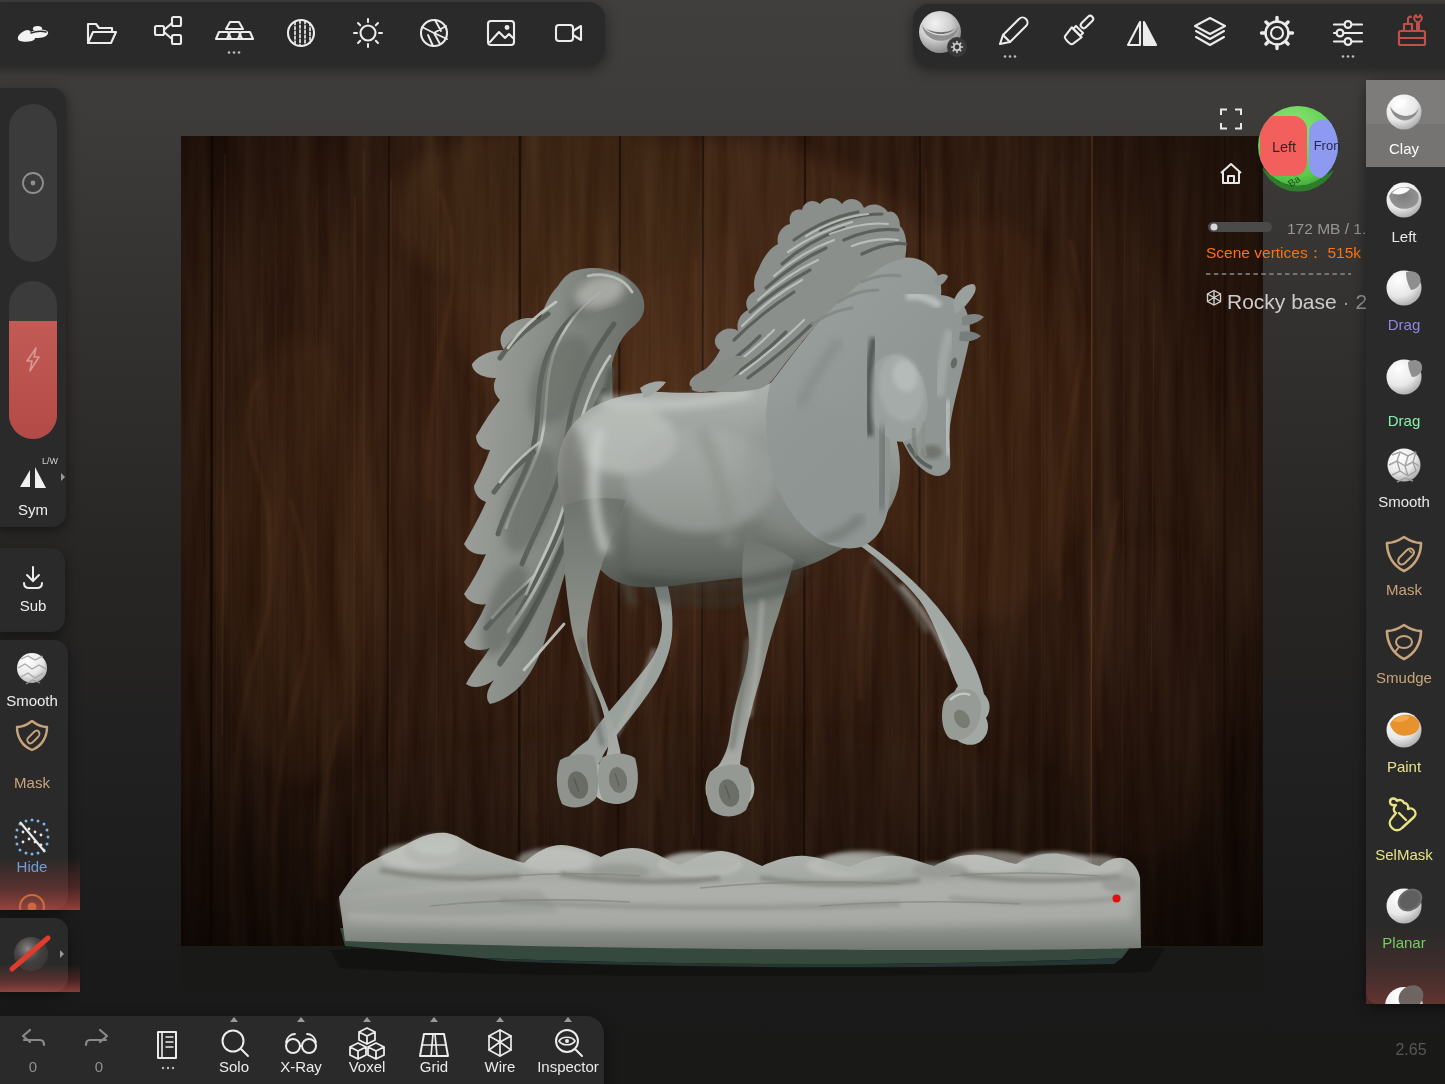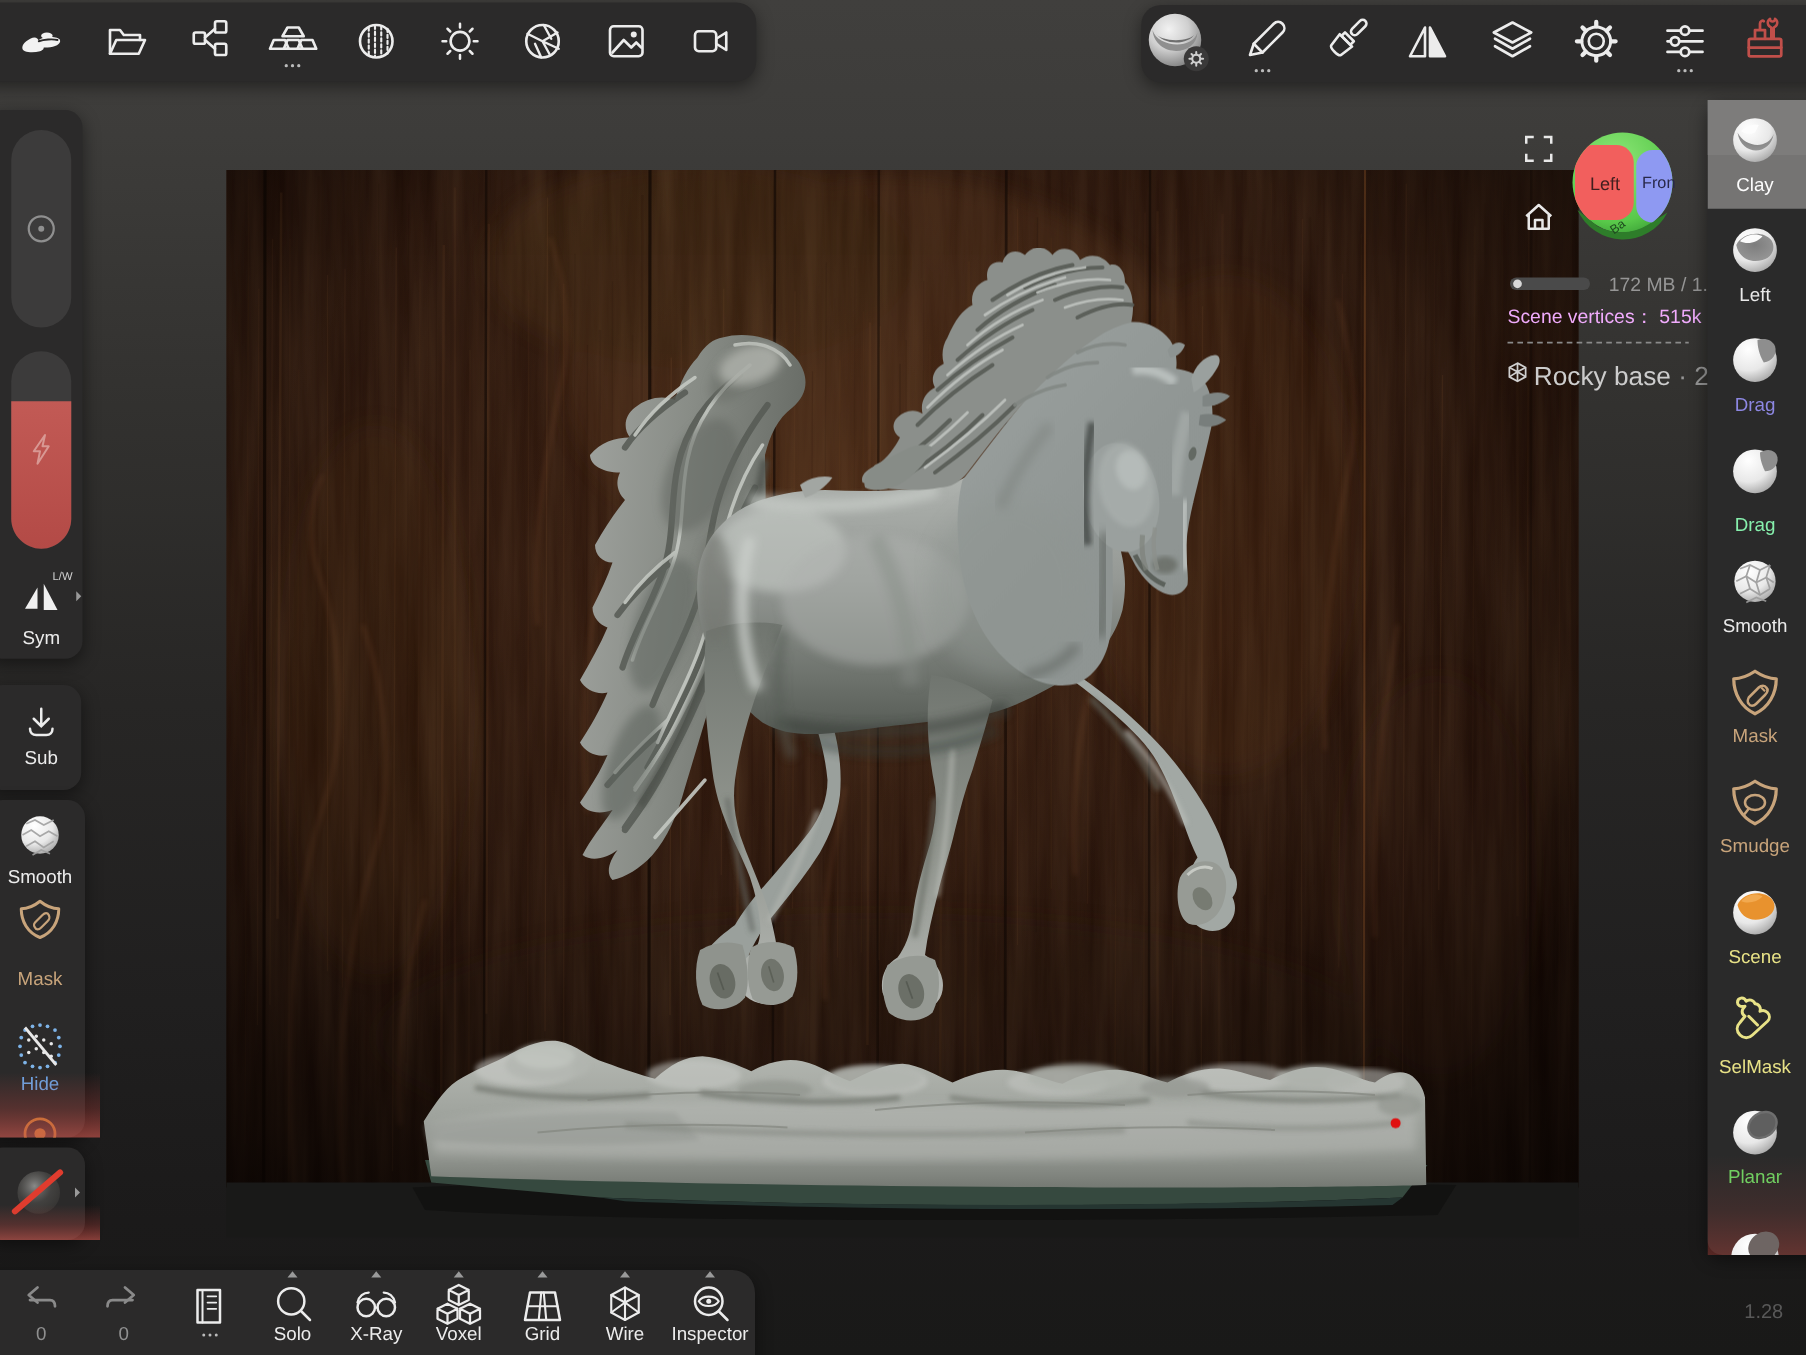--- a/index.html
+++ b/index.html
@@ -662,24 +662,24 @@
   <circle cx="38" cy="926" r="19" fill="url(#toolsph)"></circle>
   <ellipse cx="45" cy="917" rx="13" ry="11" fill="#6e6563" transform="rotate(-35 45 917)"></ellipse>
 </svg>
 <div class="lbl" style="left:1404px;top:148px;color:#fdfdfd">Clay</div>
 <div class="lbl" style="left:1404px;top:236px">Left</div>
 <div class="lbl" style="left:1404px;top:324px;color:#8d87e2">Drag</div>
 <div class="lbl" style="left:1404px;top:420px;color:#86efac">Drag</div>
 <div class="lbl" style="left:1404px;top:501px">Smooth</div>
 <div class="lbl" style="left:1404px;top:589px;color:#c8a47b">Mask</div>
 <div class="lbl" style="left:1404px;top:677px;color:#c8a47b">Smudge</div>
-<div class="lbl" style="left:1404px;top:766px;color:#e8e287">Scene</div>
+<div class="lbl" style="left:1404px;top:766px;color:#e8e287">Paint</div>
 <div class="lbl" style="left:1404px;top:854px;color:#e8e287">SelMask</div>
 <div class="lbl" style="left:1404px;top:942px;color:#71cf61">Planar</div>
-<div class="lbl" style="left:1411px;top:1050px;color:#585858;font-size:16px">1.28</div>
+<div class="lbl" style="left:1411px;top:1050px;color:#585858;font-size:16px">2.65</div>
 
 <svg class="abs" style="z-index:21;left:0;top:80px" width="80" height="940" viewBox="0 0 80 940">
   <defs>
     <linearGradient id="redslider" x1="0" y1="0" x2="0" y2="1">
       <stop offset="0" stop-color="#c25a55"></stop>
       <stop offset="1" stop-color="#b34a46"></stop>
     </linearGradient>
     <radialGradient id="darksph" cx="0.4" cy="0.35" r="0.8">
       <stop offset="0" stop-color="#8a8a88"></stop>
       <stop offset="0.5" stop-color="#57565385"></stop>
@@ -872,14 +872,14 @@
   <circle cx="1214" cy="227" r="3.5" fill="#d8d8d8"></circle>
 
   <line x1="1206" y1="274" x2="1351" y2="274" stroke="#8a8a8a" stroke-width="1.4" stroke-dasharray="4.5 3.4"></line>
 
   <g fill="none" stroke="#cfcfcf" stroke-width="1.4">
     <path d="M1214,290.5 L1220.5,294 L1220.5,301.5 L1214,305 L1207.5,301.5 L1207.5,294 Z"></path>
     <path d="M1214,290.5 L1214,297.5 M1207.5,294 L1214,297.5 L1220.5,294 M1207.5,301.5 L1214,297.5 L1220.5,301.5 M1214,297.5 L1214,305"></path>
   </g>
 </svg>
 <div class="abs" style="left:1287px;top:220px;color:#969696;font-size:15.5px;white-space:nowrap">172 MB / 1.5 G</div>
-<div class="abs" style="left:1206px;top:243px;color:#f0abfc;font-size:15.5px;white-space:nowrap">Scene vertices： 515k</div>
+<div class="abs" style="left:1206px;top:243px;color:#f97316;font-size:15.5px;white-space:nowrap">Scene vertices： 515k</div>
 <div class="abs" style="left:1227px;top:290px;color:#cccccc;font-size:21px;white-space:nowrap">Rocky base <span style="color:#969696">· 299k</span></div>
 
 </body></html>

